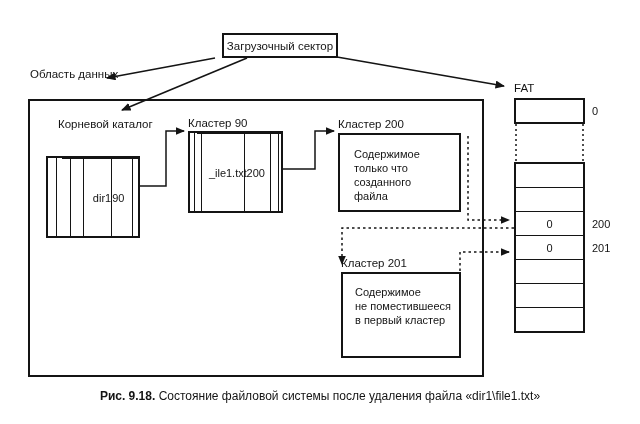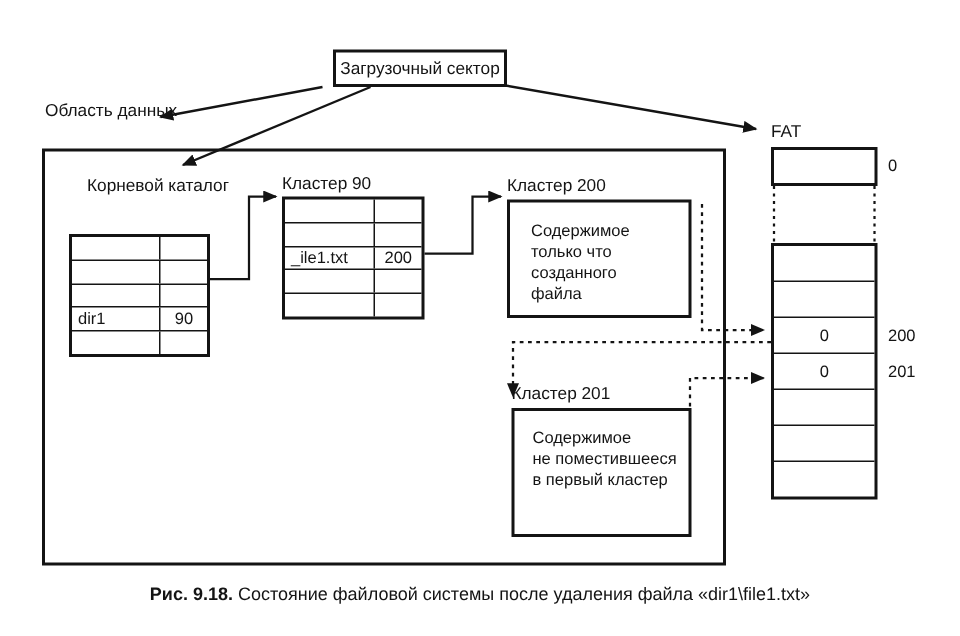--- a/index.html
+++ b/index.html
@@ -13,21 +13,21 @@
   .ctr { }
 
   
   .boot { left:222px; top:33px; width:116px; height:25px; display:flex; align-items:center; justify-content:center; font-size:11.5px; }
 
   
   .data-area { left:28px; top:99px; width:456px; height:278px; background:transparent; }
   .data-area-label { left:30px; top:68px; }
 
   
-  .dtable { display:flex; flex-direction:column; border:2px solid #141414; background:#fff; }
+  .dtable { display:flex; border:2px solid #141414; background:#fff; }
   .drow { flex:1; display:flex; border-top:1px solid #141414; }
   .drow:first-child { border-top:none; }
   .dcell-name { width:66%; border-right:1px solid #141414; display:flex; align-items:center; padding-left:4px; font-size:11px; white-space:nowrap; overflow:visible; }
   .dcell-val { flex:1; display:flex; align-items:center; justify-content:center; font-size:11px; }
 
   .rootdir-title { left:46px; top:118px; width:94px;margin-left:12px; }
   .rootdir { left:46px; top:132px; width:94px; height:82px;margin-top:24px; }
   .c90-title { left:188px; top:117px; width:95px; }
   .c90 { left:188px; top:131px; width:95px; height:82px; }
 

